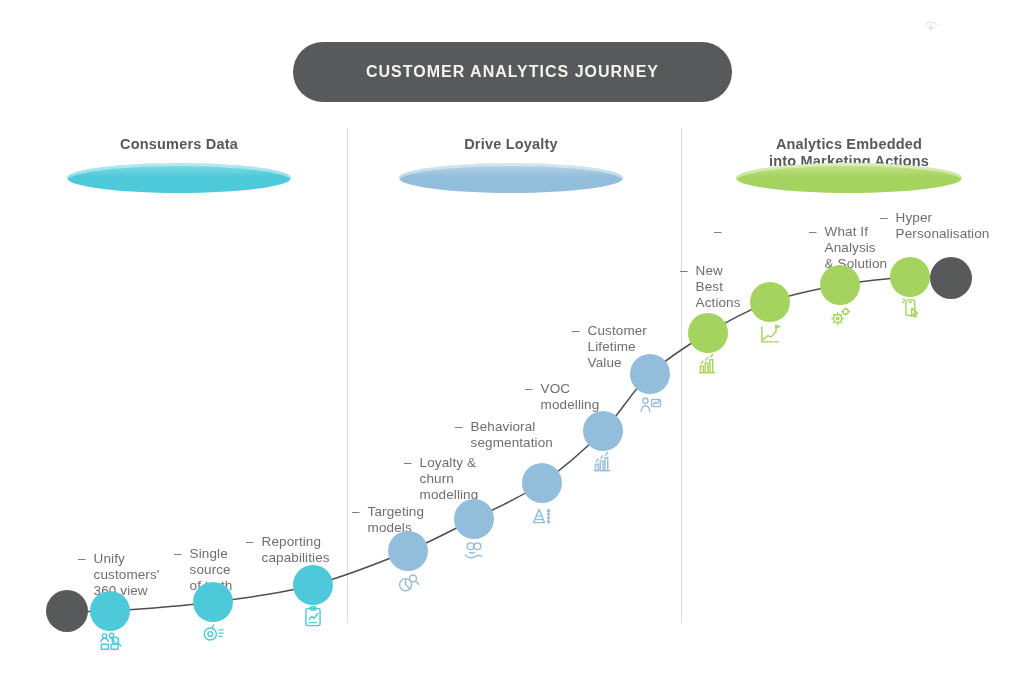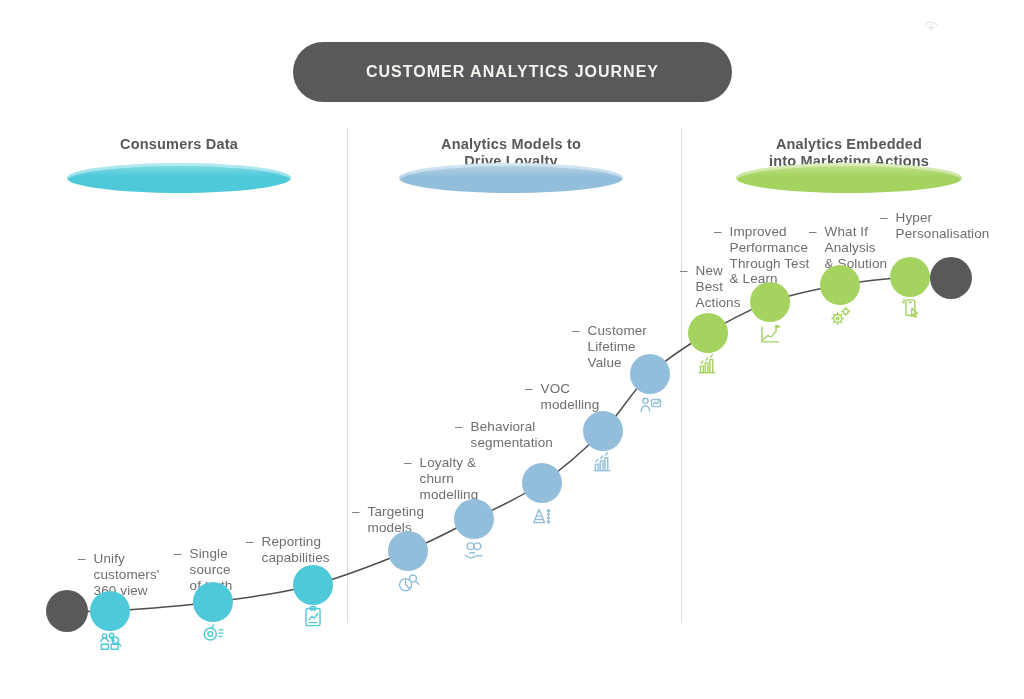--- a/index.html
+++ b/index.html
@@ -151,21 +151,20 @@
   <svg class="corner-mark" viewBox="0 0 24 24">
     <g fill="none" stroke="currentColor" stroke-width="1.2" stroke-linecap="round">
       <path d="M6 12c2-4 10-4 12 0M9 15h6M12 12v6"></path>
     </g>
   </svg>
 
   <div class="phase-title" id="phase-title-0" style="left: 49px;">
     <div>Consumers Data</div>
   </div>
   <div class="phase-title" id="phase-title-1" style="left: 381px;">
-    <div>Analytics Models to</div>
     <div>Drive Loyalty</div>
   </div>
   <div class="phase-title" id="phase-title-2" style="left: 719px;">
     <div>Analytics Embedded</div>
     <div>into Marketing Actions</div>
   </div>
 
   <div class="phase-ellipse" id="phase-ellipse-0" style="left: 67px; top: 163px; width: 224px; height: 30px; background: linear-gradient(rgb(138, 223, 232) 0%, rgb(78, 201, 217) 45%);"></div>
   <div class="phase-ellipse" id="phase-ellipse-1" style="left: 399px; top: 163px; width: 224px; height: 30px; background: linear-gradient(rgb(189, 216, 234) 0%, rgb(147, 190, 219) 45%);"></div>
   <div class="phase-ellipse" id="phase-ellipse-2" style="left: 736px; top: 163px; width: 226px; height: 30px; background: linear-gradient(rgb(198, 228, 146) 0%, rgb(164, 212, 95) 45%);"></div>
@@ -287,26 +286,20 @@
           <div>Actions</div>
         </span>
     </div>
     <div class="m-circle" style="left: 688px; top: 313px; height: 40px; width: 40px; background: rgb(164, 212, 95);"></div>
     <svg class="m-icon" viewBox="0 0 24 24" style="left: 695px; top: 352px; color: rgb(164, 212, 95);">
         <use href="#sym-bars-growth"></use>
       </svg>
 
     <div class="m-label" style="left: 714px; top: 224px;">
       <span class="dash">–</span>
-      <span class="lines">
-          <div>Improved</div>
-          <div>Performance</div>
-          <div>Through Test</div>
-          <div>&amp; Learn</div>
-        </span>
     </div>
     <div class="m-circle" style="left: 750px; top: 282px; height: 40px; width: 40px; background: rgb(164, 212, 95);"></div>
     <svg class="m-icon" viewBox="0 0 24 24" style="left: 757px; top: 321px; color: rgb(164, 212, 95);">
         <use href="#sym-chart-flag"></use>
       </svg>
 
     <div class="m-label" style="left: 809px; top: 224px;">
       <span class="dash">–</span>
       <span class="lines">
           <div>What If</div>

